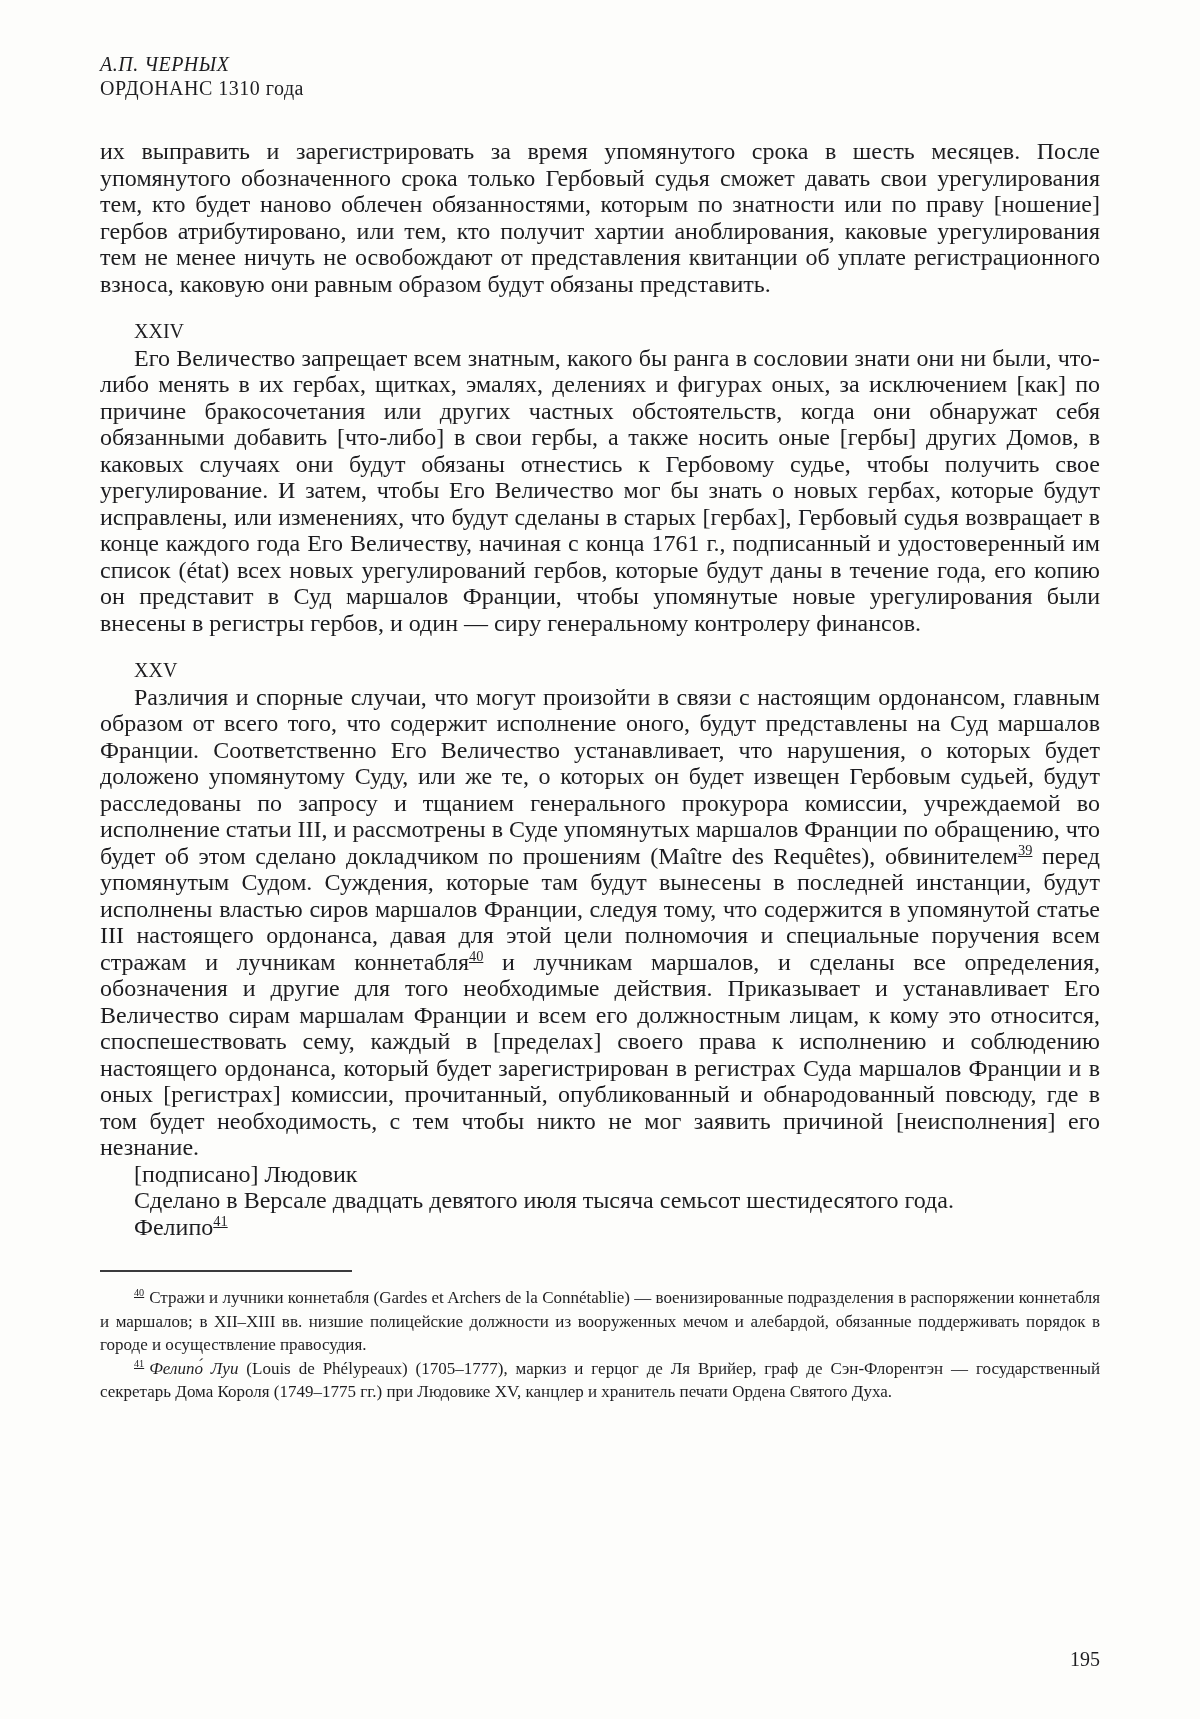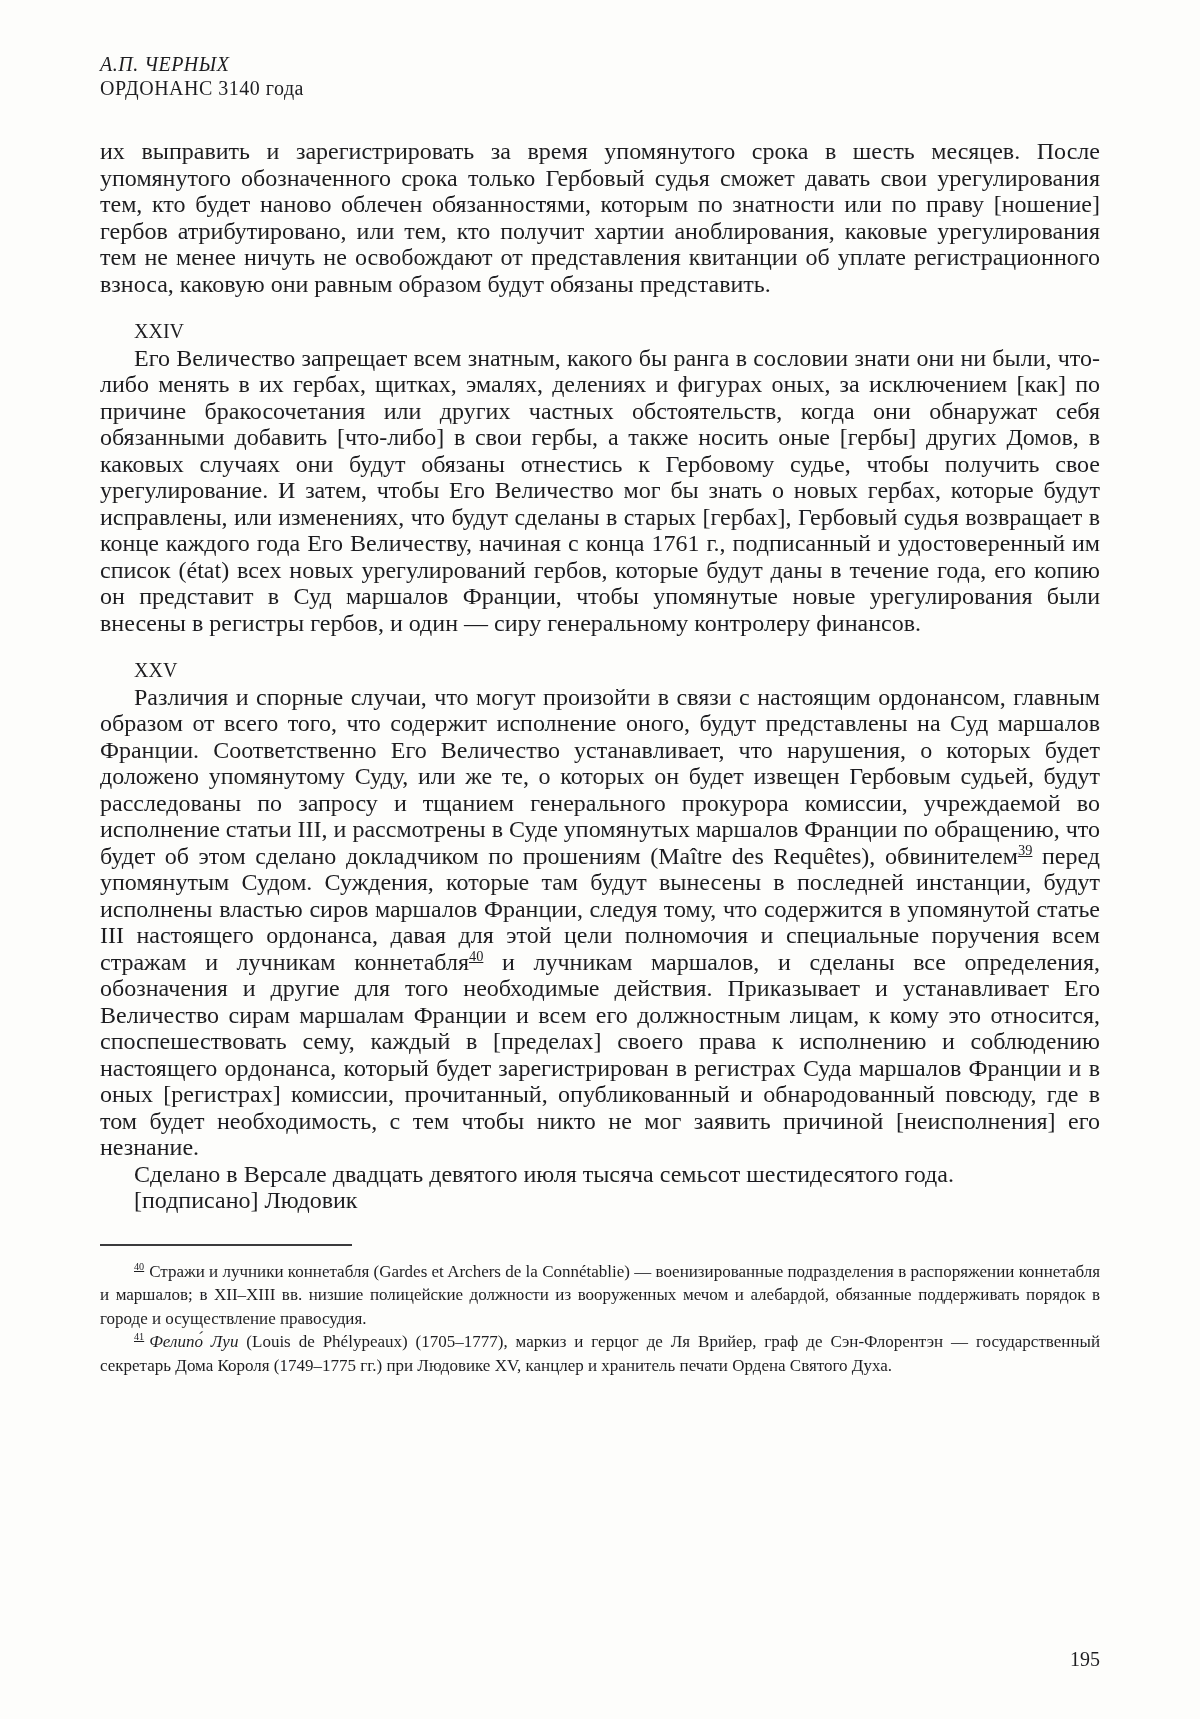--- a/index.html
+++ b/index.html
@@ -75,36 +75,37 @@
     font-size: 20px;
   }
 </style>
 </head>
 <body>
 
 <div class="page">
 
   <header class="running-head">
     <span class="author">А.П. ЧЕРНЫХ</span>
-    <span class="rtitle">ОРДОНАНС 3140 года</span>
+    <span class="rtitle">ОРДОНАНС 1310 года</span>
   </header>
 
   <main>
 
     <p class="no-indent">их выправить и зарегистрировать за время упомянутого срока в шесть месяцев. После упомянутого обозначенного срока только Гербовый судья сможет давать свои урегулирования тем, кто будет наново облечен обязанностями, которым по знатности или по праву [ношение] гербов атрибутировано, или тем, кто получит хартии аноблирования, каковые урегулирования тем не менее ничуть не освобождают от представления квитанции об уплате регистрационного взноса, каковую они равным образом будут обязаны представить.</p>
 
     <h2 class="section-heading">XXIV</h2>
     <p>Его Величество запрещает всем знатным, какого бы ранга в сословии знати они ни были, что-либо менять в их гербах, щитках, эмалях, делениях и фигурах оных, за исключением [как] по причине бракосочетания или других частных обстоятельств, когда они обнаружат себя обязанными добавить [что-либо] в свои гербы, а также носить оные [гербы] других Домов, в каковых случаях они будут обязаны отнестись к Гербовому судье, чтобы получить свое урегулирование. И затем, чтобы Его Величество мог бы знать о новых гербах, которые будут исправлены, или изменениях, что будут сделаны в старых [гербах], Гербовый судья возвращает в конце каждого года Его Величеству, начиная с конца 1761 г., подписанный и удостоверенный им список (état) всех новых урегулирований гербов, которые будут даны в течение года, его копию он представит в Суд маршалов Франции, чтобы упомянутые новые урегулирования были внесены в регистры гербов, и один — сиру генеральному контролеру финансов.</p>
 
     <h2 class="section-heading">XXV</h2>
     <p><span>Различия и спорные случаи, что могут произойти в связи с настоящим ордонансом, главным образом от всего того, что содержит исполнение оного, будут представлены на Суд маршалов Франции. Соответственно Его Величество устанавливает, что нарушения, о которых будет доложено упомянутому Суду, или же те, о которых он будет извещен Гербовым судьей, будут расследованы по запросу и тщанием генерального прокурора комиссии, учреждаемой во исполнение статьи III, и рассмотрены в Суде упомянутых маршалов Франции по обращению, что будет об этом сделано докладчиком по прошениям (Maître des Requêtes), обвинителем</span><sup>39</sup><span> перед упомянутым Судом. Суждения, которые там будут вынесены в последней инстанции, будут исполнены властью сиров маршалов Франции, следуя тому, что содержится в упомянутой статье III настоящего ордонанса, давая для этой цели полномочия и специальные поручения всем стражам и лучникам коннетабля</span><sup>40</sup><span> и лучникам маршалов, и сделаны все определения, обозначения и другие для того необходимые действия. Приказывает и устанавливает Его Величество сирам маршалам Франции и всем его должностным лицам, к кому это относится, споспешествовать сему, каждый в [пределах] своего права к исполнению и соблюдению настоящего ордонанса, который будет зарегистрирован в регистрах Суда маршалов Франции и в оных [регистрах] комиссии, прочитанный, опубликованный и обнародованный повсюду, где в том будет необходимость, с тем чтобы никто не мог заявить причиной [неисполнения] его незнание.</span></p>
 
     <div class="closing-block">
+      <p>[подписано] Людовик</p>
       <p>Сделано в Версале двадцать девятого июля тысяча семьсот шестидесятого года.</p>
-      <p>[подписано] Людовик</p>
+      <p><span>Фелипо</span><sup>41</sup></p>
     </div>
 
   </main>
 
   <div class="footnote-rule"></div>
 
   <section class="footnotes">
     <p><sup>40</sup><span class="fn-lead"></span><span>Стражи и лучники коннетабля (Gardes et Archers de la Connétablie) — военизированные подразделения в распоряжении коннетабля и маршалов; в XII–XIII вв. низшие полицейские должности из вооруженных мечом и алебардой, обязанные поддерживать порядок в городе и осуществление правосудия.</span></p>
     <p><sup>41</sup><span class="fn-lead">Фелипо́ Луи</span><span> (Louis de Phélypeaux) (1705–1777), маркиз и герцог де Ля Врийер, граф де Сэн-Флорентэн — государственный секретарь Дома Короля (1749–1775 гг.) при Людовике XV, канцлер и хранитель печати Ордена Святого Духа.</span></p>
   </section>

